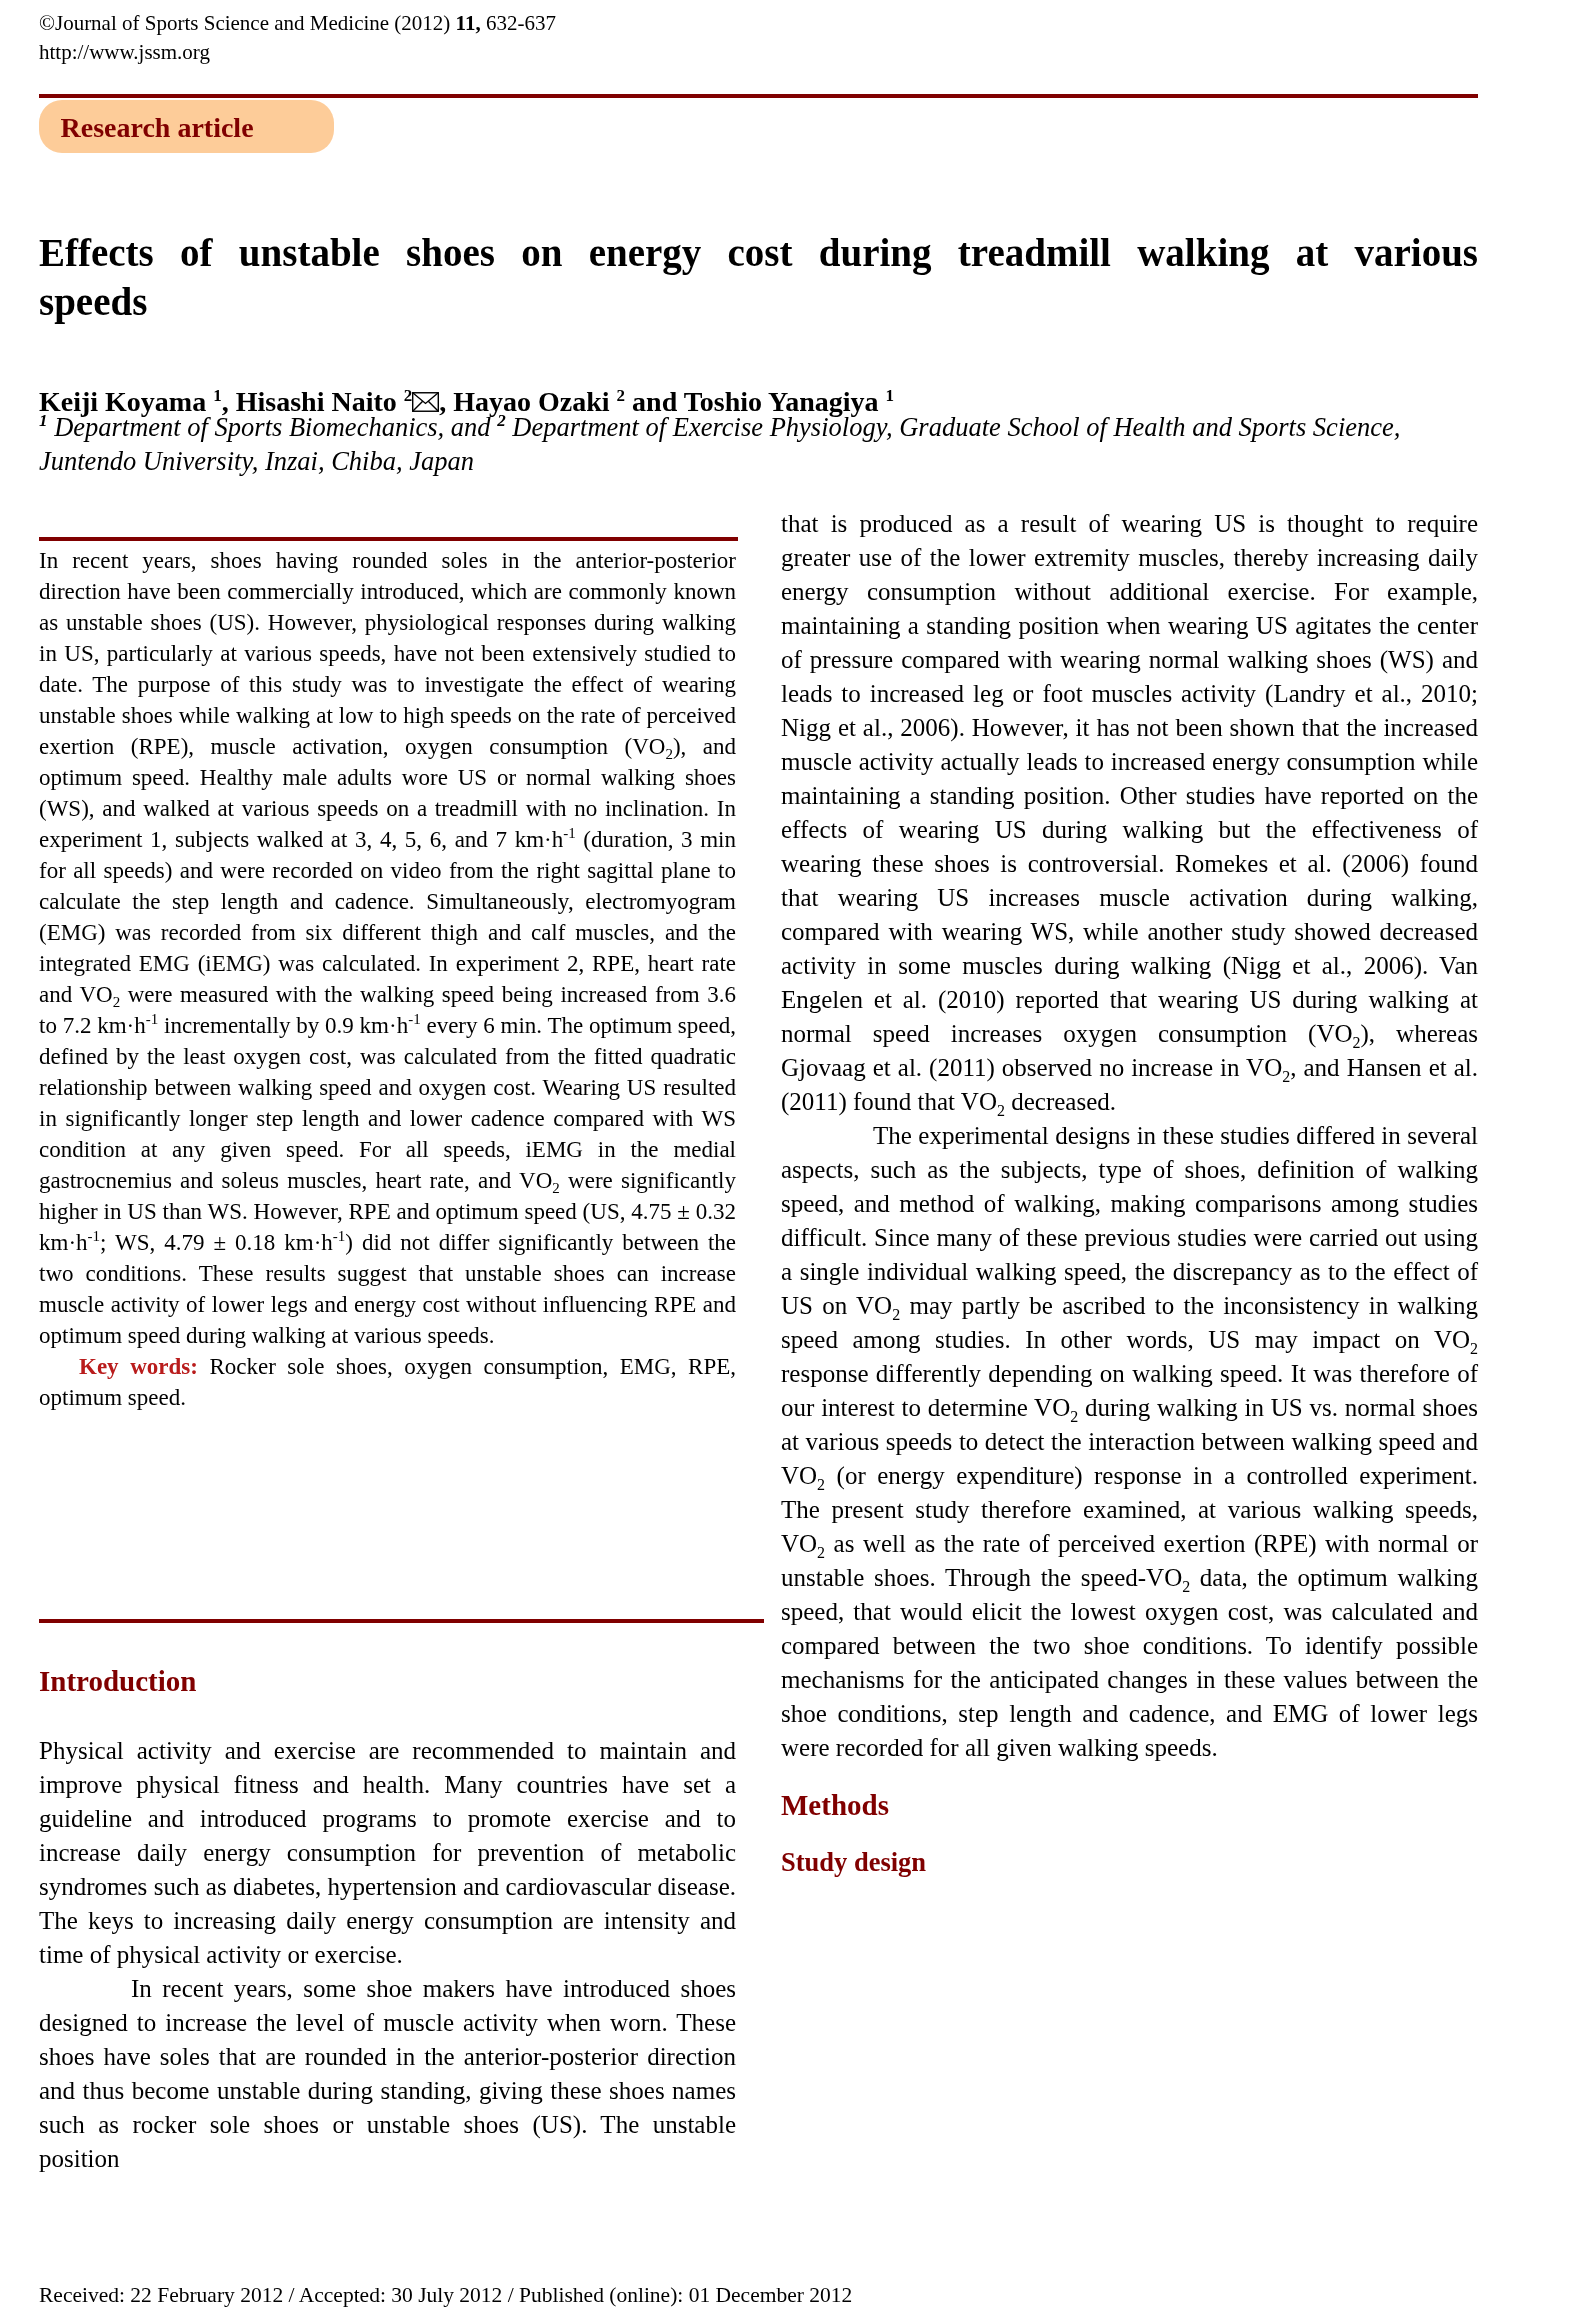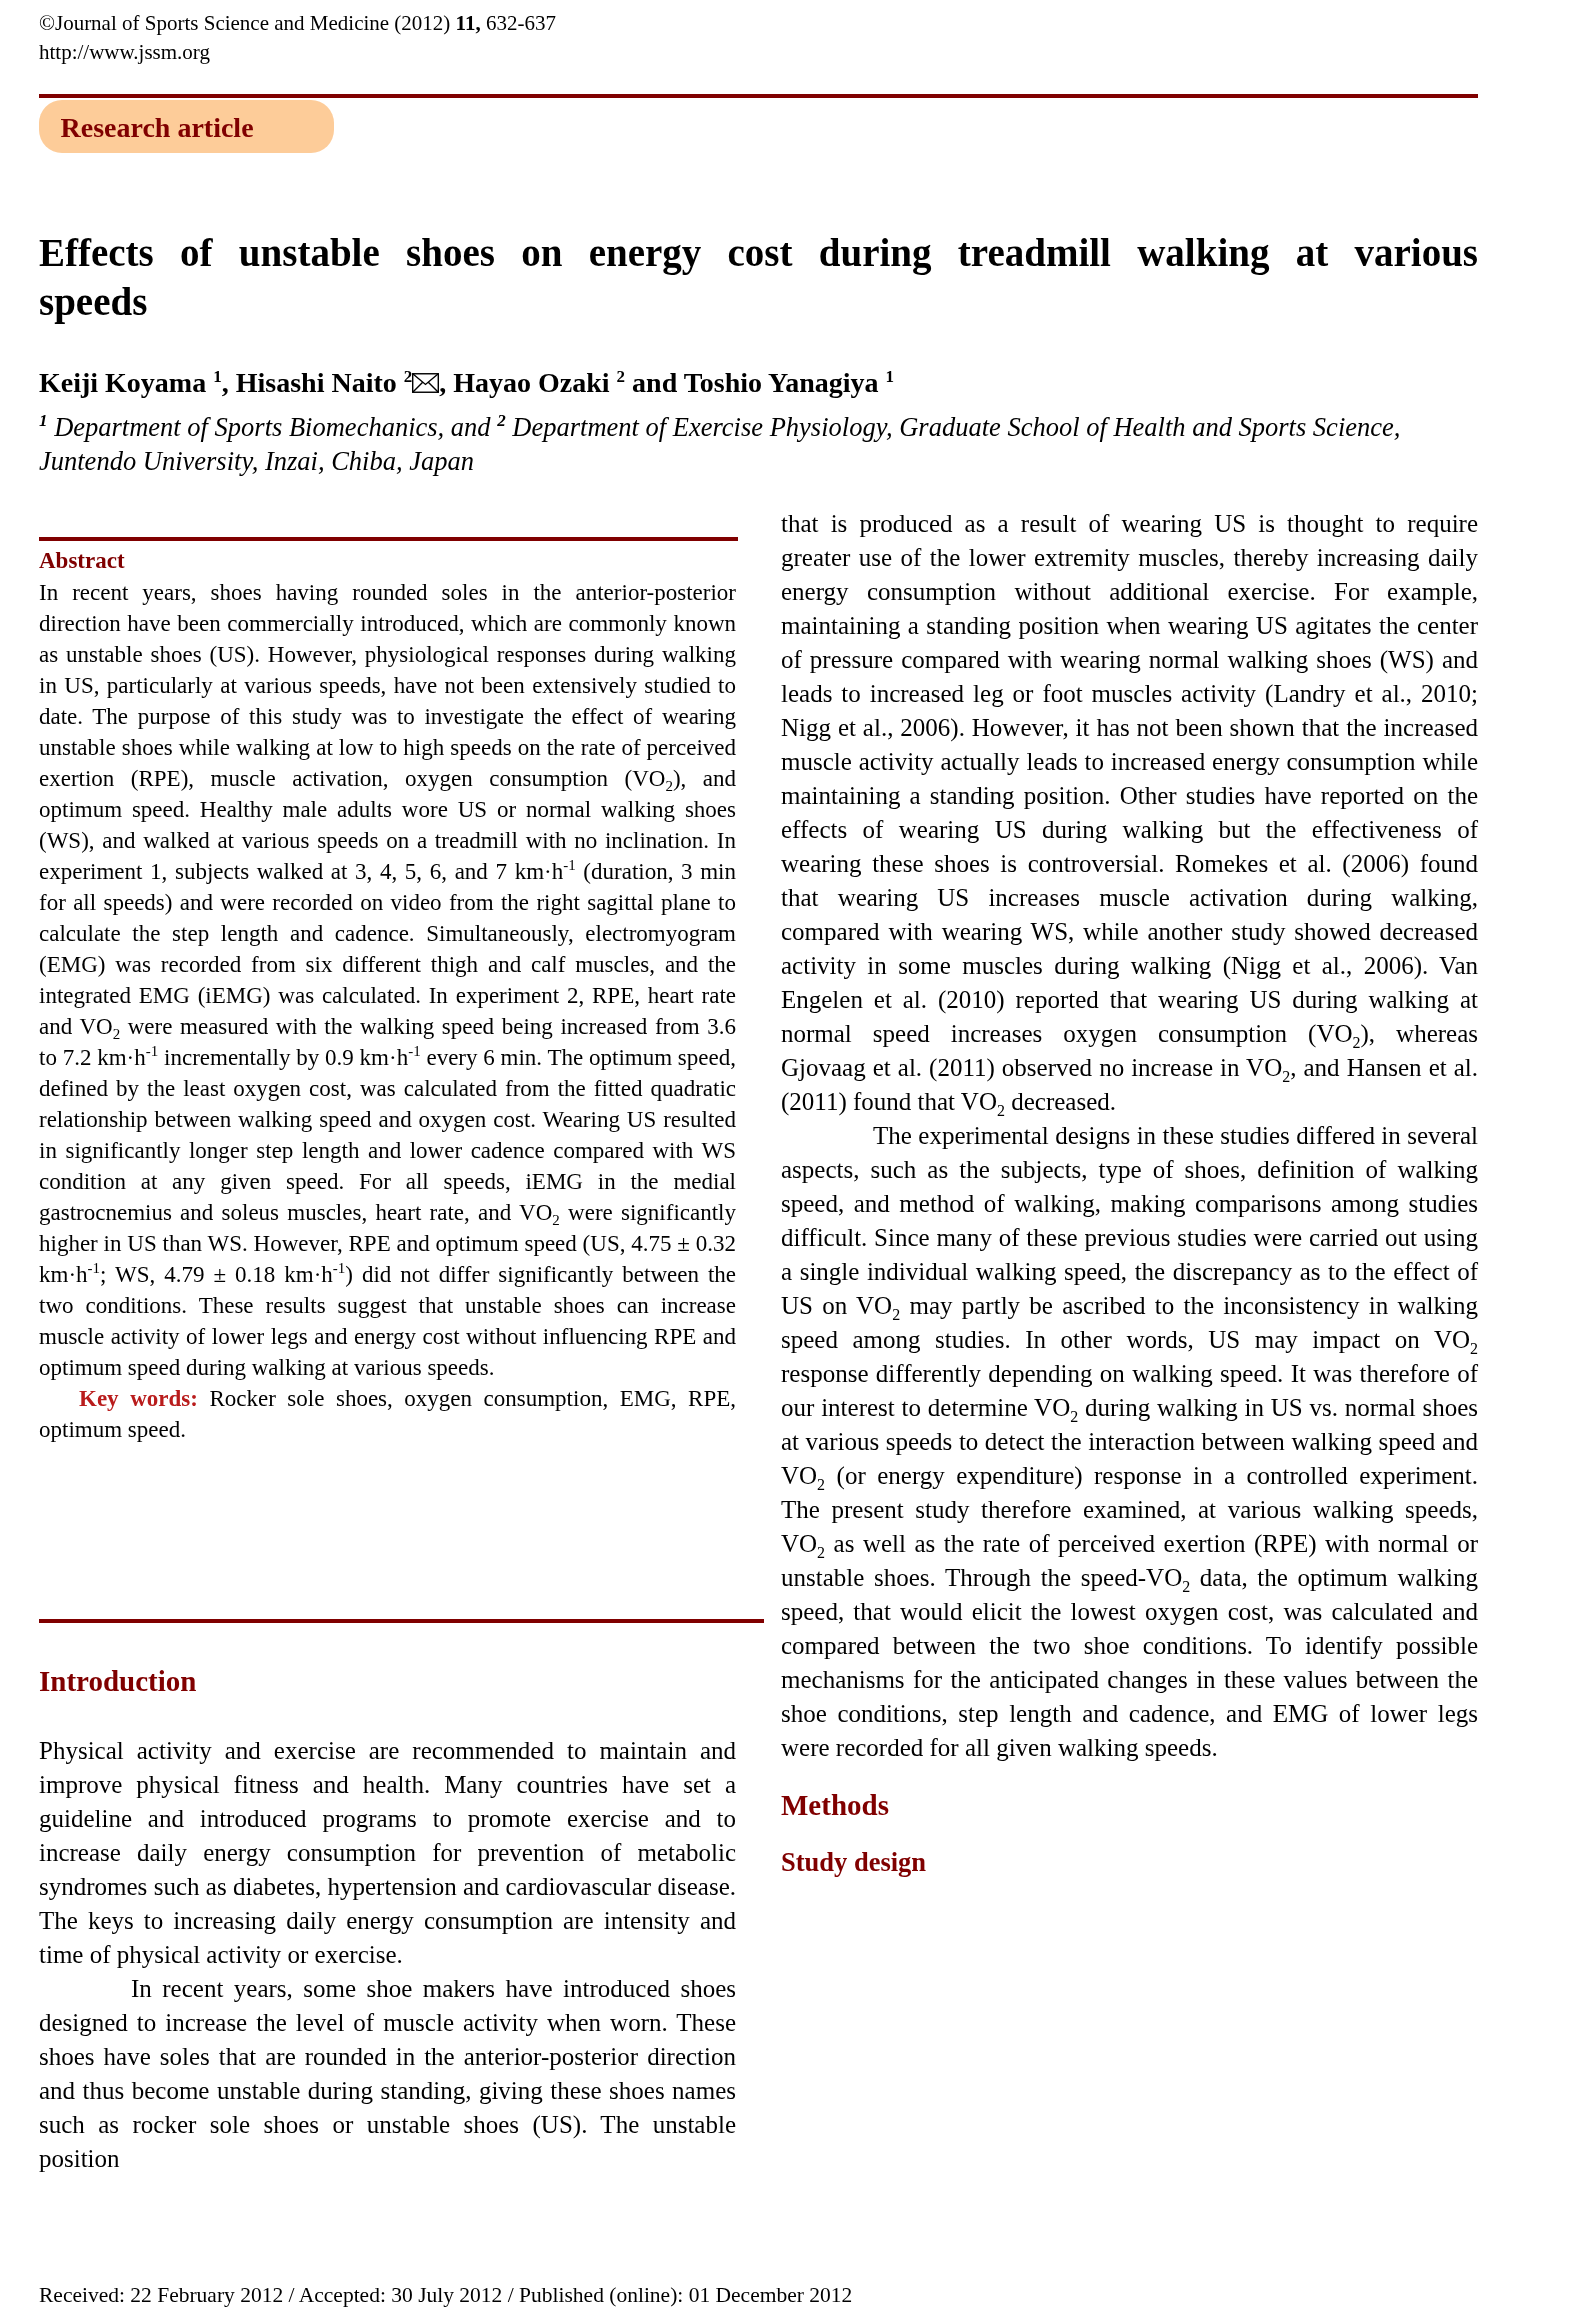--- a/index.html
+++ b/index.html
@@ -6,21 +6,21 @@
   body{width:1578px;height:2319px;position:relative;overflow:hidden;
        font-family:"Liberation Serif","DejaVu Serif",serif;color:#000;}
   .abs{position:absolute;}
   .hdr{left:39px;top:8.6px;font-size:21px;line-height:29px;}
   .hdr b{font-weight:bold;}
   .rule{position:absolute;background:#800000;height:4.3px;}
   .badge{left:39px;top:100px;width:295px;height:53px;background:#fdcc99;border-radius:23px;}
   .badge span{position:absolute;left:21.5px;top:11.5px;font-size:28px;font-weight:bold;color:#800000;}
   .title{left:39px;top:228px;width:1439px;font-size:39px;font-weight:bold;line-height:49px;text-align:justify;text-align-last:justify;}
   .title .l2{text-align-last:left;}
-  .authors{left:39px;top:365px;font-size:28px;font-weight:bold;line-height:36px;}
+  .authors{left:39px;top:384px;font-size:28px;font-weight:bold;line-height:36px;}
   .authors sup{font-size:17px;vertical-align:10px;line-height:0;}
   .mail{display:inline-block;width:27px;height:20px;vertical-align:-1.4px;}
   .affil{left:39px;top:410px;width:1439px;font-size:26.5px;line-height:34px;font-style:italic;}
   .affil sup{font-size:17px;font-weight:bold;vertical-align:10px;line-height:0;}
   .col{position:absolute;font-size:25px;line-height:34px;text-align:justify;}
   .col p{margin:0;}
   .col sub{font-size:16px;vertical-align:-5.7px;line-height:0;}
   .col sup{font-size:16px;vertical-align:10px;line-height:0;}
   .left{left:39px;width:697px;}
   .right{left:781px;width:697px;}
@@ -60,21 +60,20 @@
         <line x1="37" y1="27" x2="23" y2="13" stroke="#000" stroke-width="2"></line>
       </svg></span><span>, </span><span>Hayao Ozaki </span><sup>2</sup><span> and </span><span>Toshio Yanagiya </span><sup>1</sup></div>
 
 <div class="abs affil">
   <sup>1</sup><span> Department of Sports Biomechanics, and </span><sup>2</sup><span> Department of Exercise Physiology, Graduate School of Health and Sports Science, Juntendo University, Inzai, Chiba, Japan</span>
 </div>
 
 <div class="rule" style="left:39px;top:537px;width:699px;height:3.6px;"></div>
 
 <div class="col left" style="top:545px;">
-  <div class="abhead">Abstract</div>
   <p class="abtext"><span>In recent years, shoes having rounded soles in the anterior-posterior direction have been commercially introduced, which are commonly known as unstable shoes (US). However, physiological responses during walking in US, particularly at various speeds, have not been extensively studied to date. The purpose of this study was to investigate the effect of wearing unstable shoes while walking at low to high speeds on the rate of perceived exertion (RPE), muscle activation, oxygen consumption (VO</span><sub>2</sub><span>), and optimum speed. Healthy male adults wore US or normal walking shoes (WS), and walked at various speeds on a treadmill with no inclination. In experiment 1, subjects walked at 3, 4, 5, 6, and 7 km·h</span><sup>-1</sup><span> (duration, 3 min for all speeds) and were recorded on video from the right sagittal plane to calculate the step length and cadence. Simultaneously, electromyogram (EMG) was recorded from six different thigh and calf muscles, and the integrated EMG (iEMG) was calculated. In experiment 2, RPE, heart rate and VO</span><sub>2</sub><span> were measured with the walking speed being increased from 3.6 to 7.2 km·h</span><sup>-1</sup><span> incrementally by 0.9 km·h</span><sup>-1</sup><span> every 6 min. The optimum speed, defined by the least oxygen cost, was calculated from the fitted quadratic relationship between walking speed and oxygen cost. Wearing US resulted in significantly longer step length and lower cadence compared with WS condition at any given speed. For all speeds, iEMG in the medial gastrocnemius and soleus muscles, heart rate, and VO</span><sub>2</sub><span> were significantly higher in US than WS. However, RPE and optimum speed (US, 4.75 ± 0.32 km·h</span><sup>-1</sup><span>; WS, 4.79 ± 0.18 km·h</span><sup>-1</sup><span>) did not differ significantly between the two conditions. These results suggest that unstable shoes can increase muscle activity of lower legs and energy cost without influencing RPE and optimum speed during walking at various speeds.</span></p>
   <p class="abtext"><span class="kw">Key words:</span><span> Rocker sole shoes, oxygen consumption, EMG, RPE, optimum speed.</span></p>
 </div>
 
 <div class="rule" style="left:39px;top:1619px;width:725px;height:3.6px;"></div>
 
 <div class="col left" style="top:1664px;">
   <div class="sec">Introduction</div>
   <div style="height:36px"></div>
   <p><span>Physical activity and exercise are recommended to maintain and improve physical fitness and health. Many countries have set a guideline and introduced programs to promote exercise and to increase daily energy consumption for prevention of metabolic syndromes such as diabetes, hypertension and cardiovascular disease. The keys to increasing daily energy consumption are intensity and time of physical activity or exercise.</span></p>

